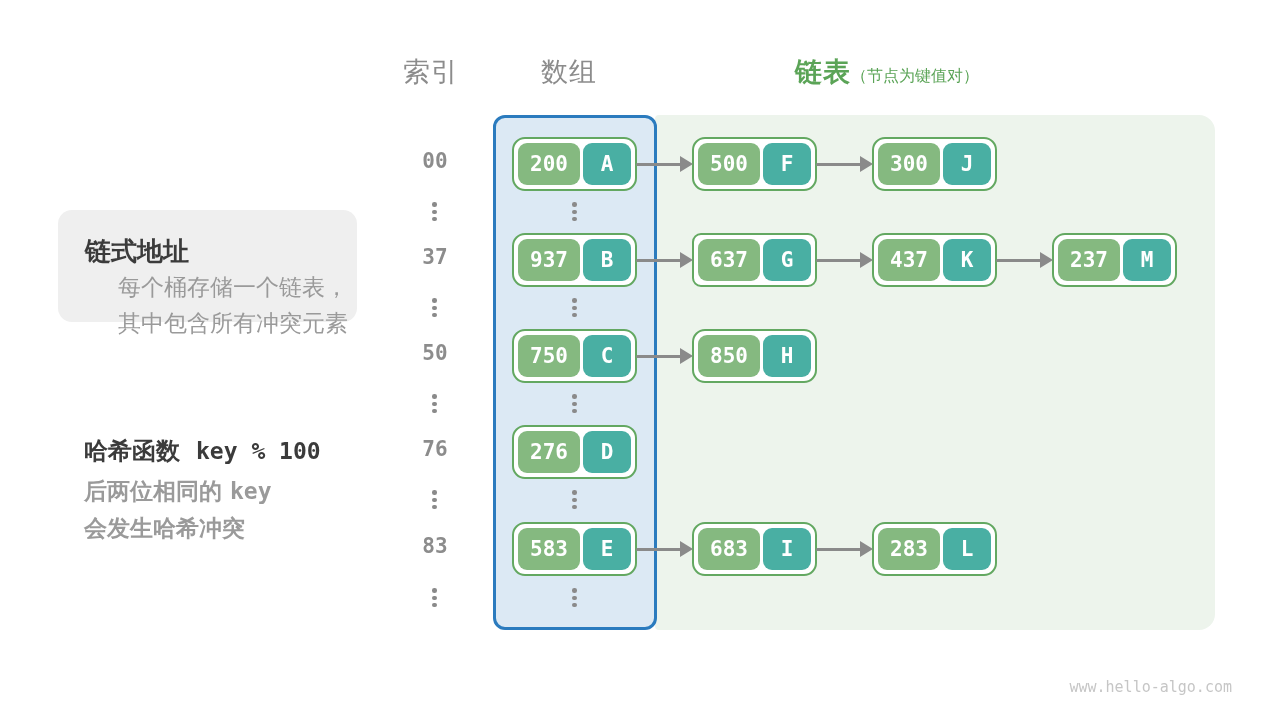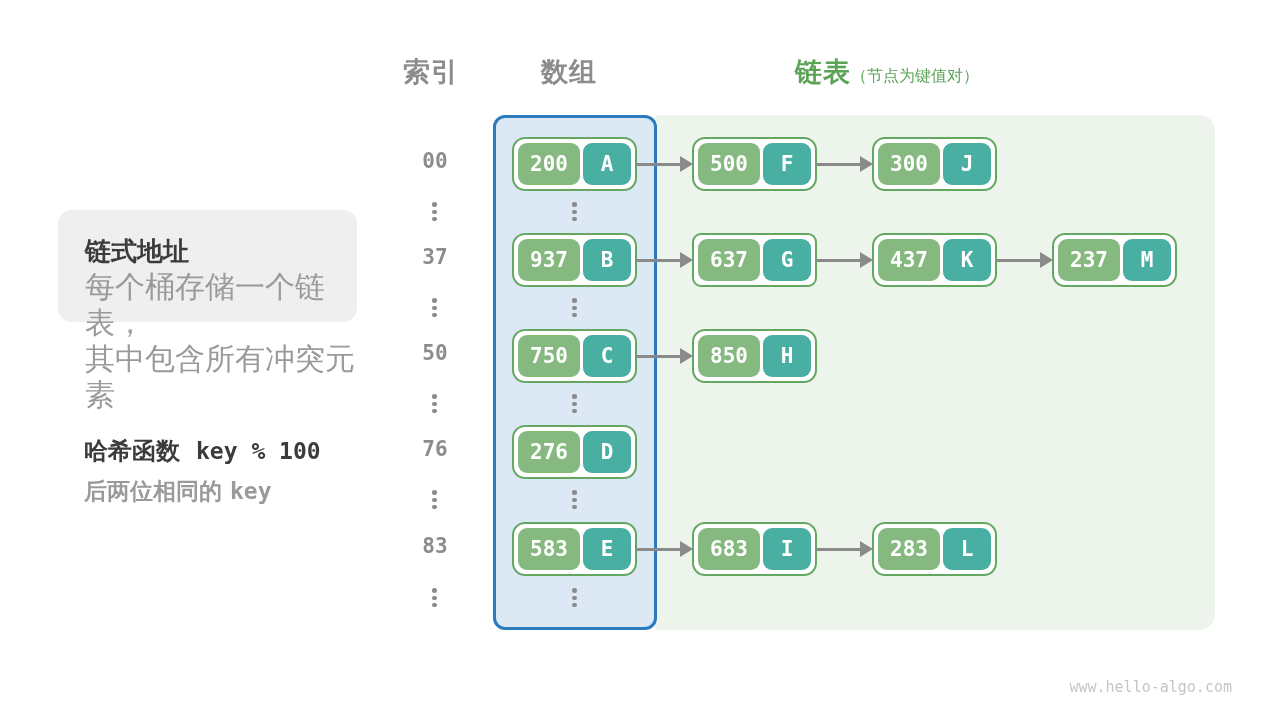--- a/index.html
+++ b/index.html
@@ -4,33 +4,33 @@
 <style>
   :root{
     --key-green:#85B980; --value-teal:#49AFA3; --node-border:#63A861;
     --array-bg:#DCE9F4; --array-border:#2B7BBE; --list-bg:#EDF4EC;
     --panel-bg:#EFEFEF; --heading-gray:#8C8C8C; --accent-green:#5BA457;
     --text-dark:#3B3B3B; --text-gray:#9A9A9A; --arrow-gray:#8A8A8A; --footer-gray:#C6C6C6;
   }
   html,body{margin:0;padding:0;background:#fff;}
   .canvas{position:relative;width:1280px;height:720px;background:#ffffff;overflow:hidden;
           font-family:"Liberation Sans",sans-serif;}
-  .hdr{position:absolute;top:54px;font-size:27px;font-weight:bold;color:var(--heading-gray);
+  .hdr{position:absolute;top:54px;font-size:27px;font-weight:normal;color:var(--heading-gray);
        width:64px;text-align:center;letter-spacing:1px;}
   .hdr-list{position:absolute;top:54px;left:795px;white-space:nowrap;}
   .hdr-list .list-main{font-size:27px;font-weight:bold;color:var(--accent-green);letter-spacing:1px;}
   .hdr-list .list-note{font-size:16px;font-weight:normal;color:var(--accent-green);}
   .list-area{position:absolute;left:655px;top:115px;width:560px;height:515px;
              background:var(--list-bg);border-radius:4px 16px 16px 4px;z-index:1;}
   .array-col{position:absolute;left:493px;top:115px;width:164px;height:515px;box-sizing:border-box;
              background:var(--array-bg);border:3px solid var(--array-border);border-radius:12px;z-index:2;}
   .panel{position:absolute;left:58px;top:210px;width:299px;height:112px;box-sizing:border-box;
          background:var(--panel-bg);border-radius:14px;padding:24px 0 0 27px;}
   .panel-title{font-size:26px;font-weight:bold;color:var(--text-dark);}
-  .panel-line{font-size:30px;color:var(--text-gray);line-height:36px;}
+  .panel-line{font-size:23px;color:var(--text-gray);line-height:36px;margin-left:33px;}
   .panel .panel-line:first-of-type{margin-top:12px;}
   .hash-title{position:absolute;left:84px;top:435px;font-size:24px;font-weight:bold;
               color:var(--text-dark);white-space:nowrap;}
   .hash-title .mono{font-family:"DejaVu Sans Mono","Liberation Mono",monospace;font-size:23px;
                     margin-left:16px;font-weight:bold;}
   .hash-line{position:absolute;left:84px;font-size:23px;color:var(--text-gray);white-space:nowrap;font-weight:bold;}
   .hash-line .mono{font-family:"DejaVu Sans Mono","Liberation Mono",monospace;margin-left:8px;}
   .index-label{position:absolute;width:60px;left:405px;text-align:center;
                font-family:"DejaVu Sans Mono","Liberation Mono",monospace;
                font-size:21px;font-weight:bold;color:var(--heading-gray);z-index:3;}
@@ -68,20 +68,21 @@
     <div class="panel-line">每个桶存储一个链表，</div>
     <div class="panel-line">其中包含所有冲突元素</div>
   </div>
 
   <div class="hash-title">
     <span>哈希函数</span><span class="mono">key % 100</span>
   </div>
   <div class="hash-line" style="top:476px;">
     <span>后两位相同的</span><span class="mono">key</span>
   </div>
+  <div class="hash-line" style="top:513px;">会发生哈希冲突</div>
 
   <div id="rows-layer">
       <div class="index-label" style="top: 149px;">00</div>
       <div class="node" style="left: 512px; top: 137px;">
         <div class="cell key">200</div>
         <div class="cell val">A</div>
       </div>
       <div class="node" style="left: 692px; top: 137px;">
         <div class="cell key">500</div>
         <div class="cell val">F</div>

